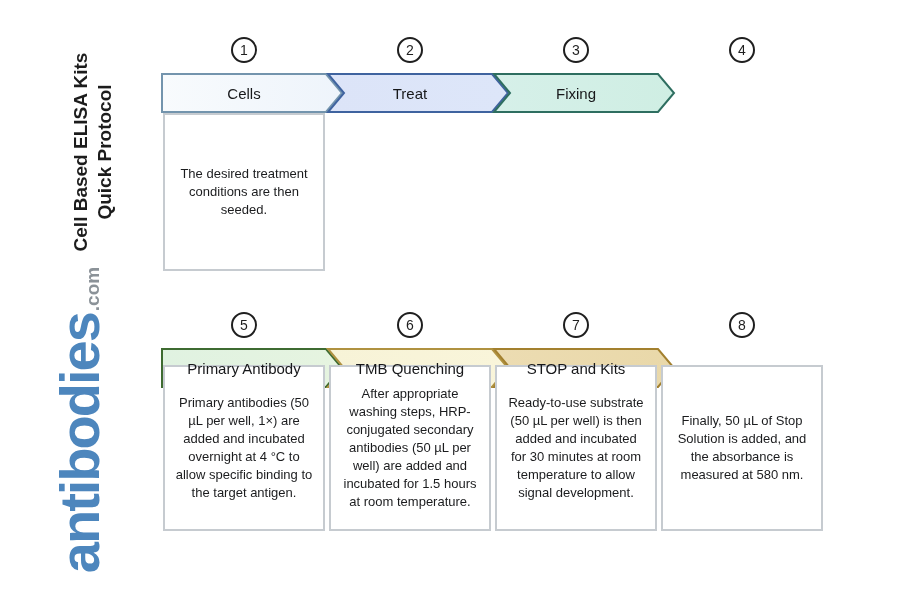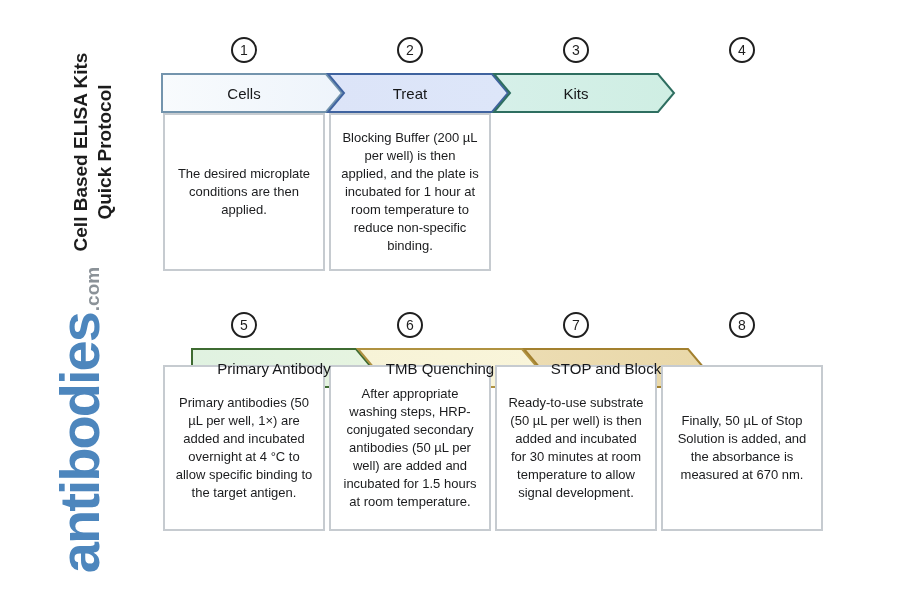--- a/index.html
+++ b/index.html
@@ -21,21 +21,21 @@
   }
   .logo-main { font-size:56px; font-weight:bold; letter-spacing:-2px; }
   .logo-suffix { font-size:19px; font-weight:bold; margin-left:2px; }
 
   
   .proto-row { position:absolute; left:161px; width:664px;
                display:grid; grid-template-columns:repeat(4,166px); }
   .row-circles-1 { top:37px; }
   .row-circles-2 { top:312px; }
   .row-arrows-1  { top:73px; }
-  .row-arrows-2  { top:348px;margin-left:30px; }
+  .row-arrows-2  { top:348px; }
   .row-boxes-1   { top:113px; }
   .row-boxes-2   { top:365px; }
 
   .circle-cell { display:flex; justify-content:center; }
   .step-circle {
     width:26px; height:26px; border:2px solid #1f1f1f; border-radius:50%;
     background:#ffffff; display:flex; align-items:center; justify-content:center;
     font-size:14px; color:#1f1f1f;
   }
 
@@ -127,30 +127,27 @@
           <stop offset="0" stop-color="#d6f0e9"></stop>
           <stop offset="1" stop-color="#cfeee3"></stop>
             </linearGradient>
         <linearGradient id="s4" x1="0" y1="0" x2="1" y2="0">
           <stop offset="0" stop-color="#2e6e60"></stop>
           <stop offset="1" stop-color="#2e6e60"></stop>
             </linearGradient>
           </defs>
         <polygon points="1,1 165,1 181,20 165,39 1,39 17,20" fill="url(#f4)" stroke="url(#s4)" stroke-width="2"></polygon>
       </svg>
-      <div class="arrow-label">Kits</div>
+      <div class="arrow-label">Fixing</div>
     </div>
   </div>
 
   <div class="proto-row row-boxes-1">
     <div class="desc-cell">
-        <div class="desc-box">The desired microplate conditions are then applied.</div>
-      </div>
-    <div class="desc-cell">
-        <div class="desc-box">Blocking Buffer (200 µL per well) is then applied, and the plate is incubated for 1 hour at room temperature to reduce non-specific binding.</div>
+        <div class="desc-box">The desired treatment conditions are then seeded.</div>
       </div>
   </div>
 
   <div class="proto-row row-circles-2">
     <div class="circle-cell">
         <div class="step-circle">5</div>
       </div>
     <div class="circle-cell">
         <div class="step-circle">6</div>
       </div>
@@ -202,32 +199,32 @@
           <stop offset="0" stop-color="#ecdcb2"></stop>
           <stop offset="1" stop-color="#e9d8a9"></stop>
             </linearGradient>
         <linearGradient id="s8" x1="0" y1="0" x2="1" y2="0">
           <stop offset="0" stop-color="#a3802e"></stop>
           <stop offset="1" stop-color="#a3802e"></stop>
             </linearGradient>
           </defs>
         <polygon points="1,1 165,1 181,20 165,39 1,39 17,20" fill="url(#f8)" stroke="url(#s8)" stroke-width="2"></polygon>
       </svg>
-      <div class="arrow-label">STOP and Block</div>
+      <div class="arrow-label">STOP and Kits</div>
     </div>
   </div>
 
   <div class="proto-row row-boxes-2">
     <div class="desc-cell">
         <div class="desc-box">Primary antibodies (50 µL per well, 1×) are added and incubated overnight at 4 °C to allow specific binding to the target antigen.</div>
       </div>
     <div class="desc-cell">
         <div class="desc-box">After appropriate washing steps, HRP-conjugated secondary antibodies (50 µL per well) are added and incubated for 1.5 hours at room temperature.</div>
       </div>
     <div class="desc-cell">
         <div class="desc-box">Ready-to-use substrate (50 µL per well) is then added and incubated for 30 minutes at room temperature to allow signal development.</div>
       </div>
     <div class="desc-cell">
-        <div class="desc-box">Finally, 50 µL of Stop Solution is added, and the absorbance is measured at 670 nm.</div>
+        <div class="desc-box">Finally, 50 µL of Stop Solution is added, and the absorbance is measured at 580 nm.</div>
       </div>
   </div>
 
 </div>
 
 </body></html>

